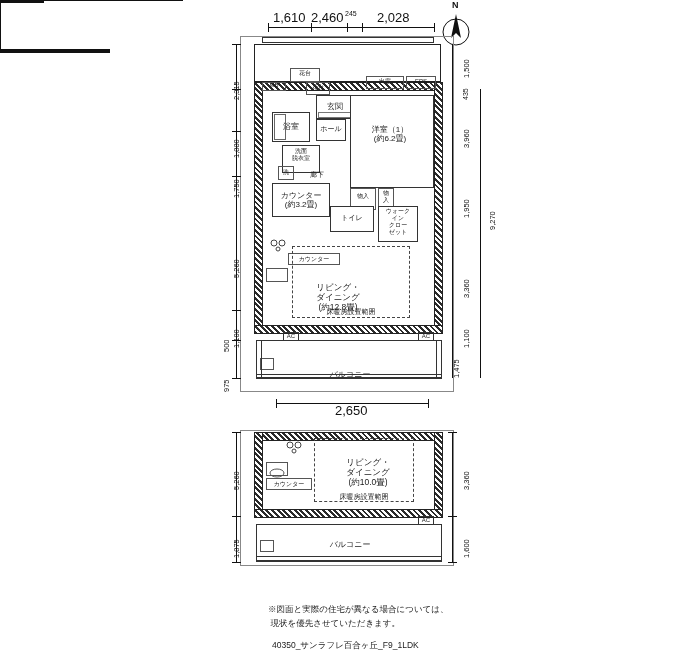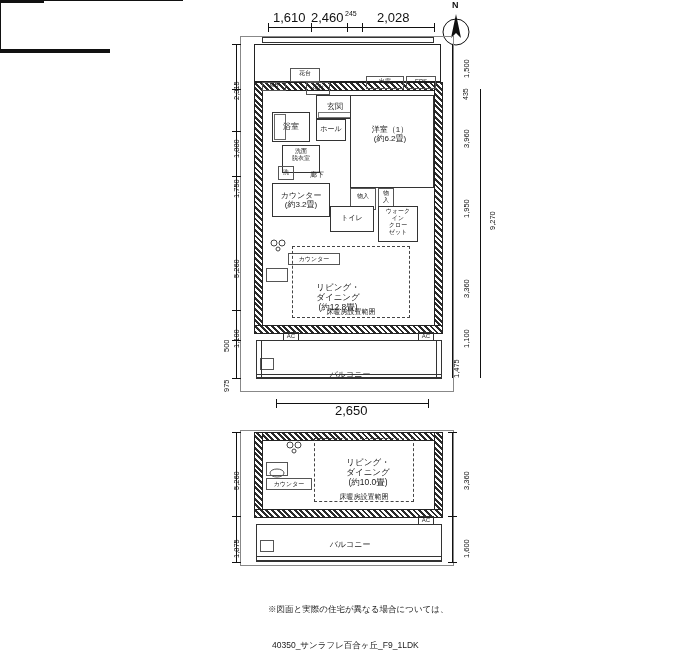--- a/index.html
+++ b/index.html
@@ -244,16 +244,17 @@
 
   <div class="tick" style="left:452px;top:432px;width:1px;height:130px;"></div>
   <div class="dimv" style="left:462px;top:490px;transform:rotate(-90deg);">3,360</div>
   <div class="dimv" style="left:462px;top:558px;transform:rotate(-90deg);">1,600</div>
   <div class="tick" style="left:448px;top:432px;width:9px;height:1px;"></div>
   <div class="tick" style="left:448px;top:516px;width:9px;height:1px;"></div>
   <div class="tick" style="left:448px;top:562px;width:9px;height:1px;"></div>
 
 
   <div class="note" style="left:262px;top:603px;margin-left:6px;">※図面と実際の住宅が異なる場合については、</div>
+  <div class="note" style="left:262px;top:617px;">　現状を優先させていただきます。</div>
 
   <div class="code" style="left:272px;top:640px;">40350_サンラフレ百合ヶ丘_F9_1LDK</div>
 
 </div>
 
 </body></html>

